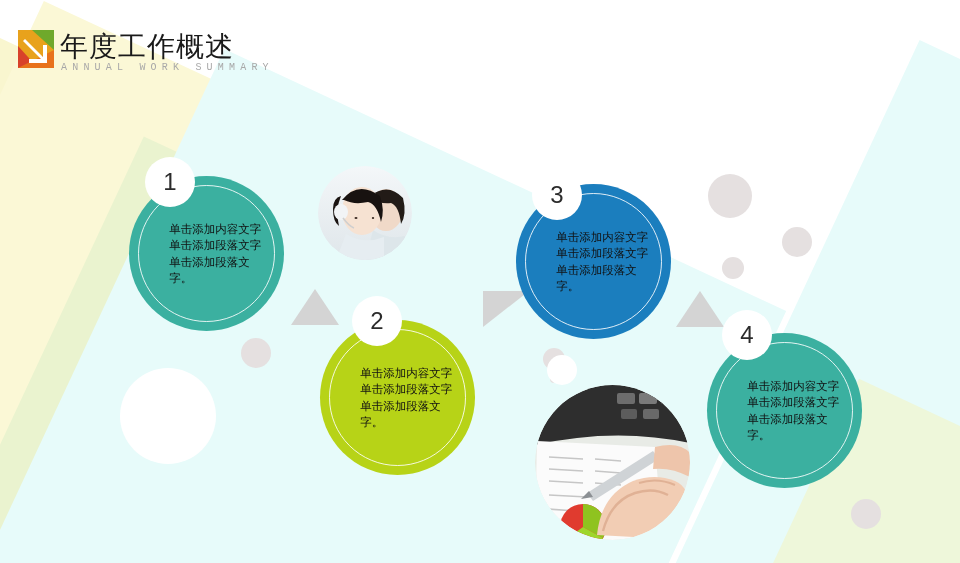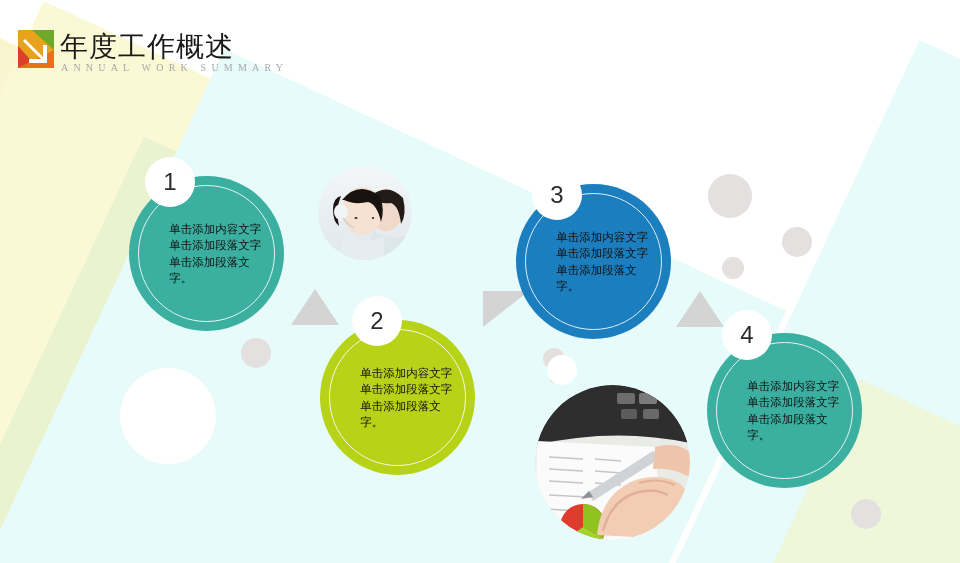--- a/index.html
+++ b/index.html
@@ -148,21 +148,21 @@
     white-space: nowrap;
   }
   .title-en {
     position: absolute;
     left: 49px;
     top: 62px;
     font-size: 10px;
     color: #a8a8a8;
     letter-spacing: 5.2px;
     white-space: nowrap;
-    font-family: Liberation Serif, serif;
+    font-family: Liberation Mono, monospace;
   }
 
   
   .info-circle {
     position: absolute;
     border-radius: 50%;
     z-index: 10;
     box-sizing: border-box;
   }
   .info-circle .ring {

